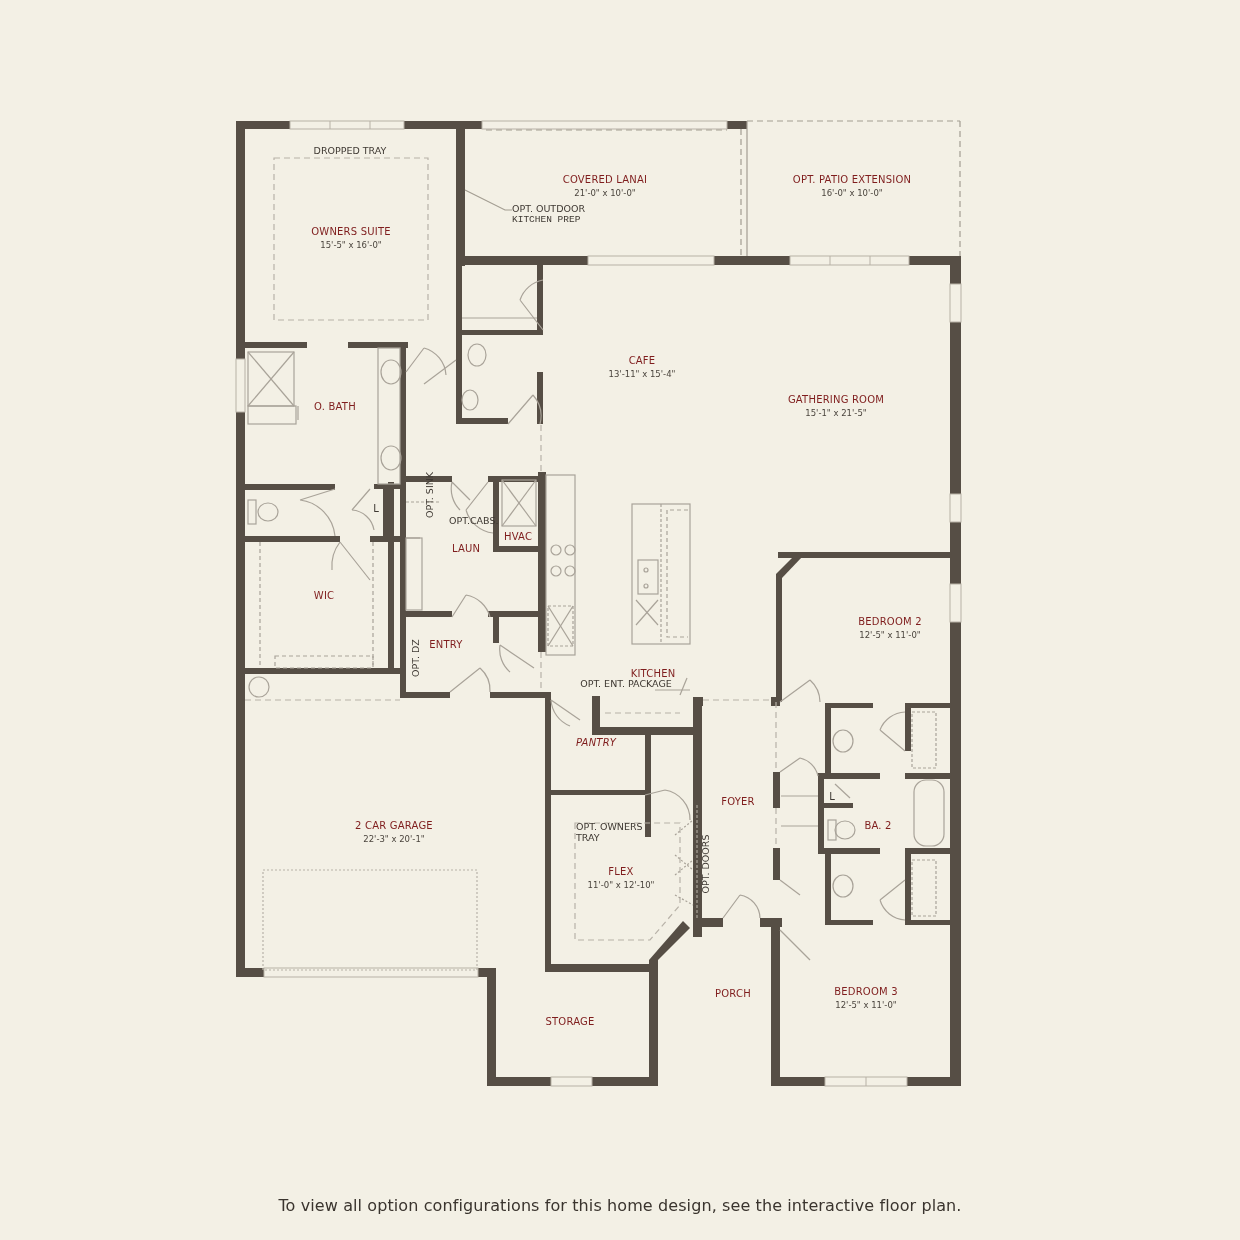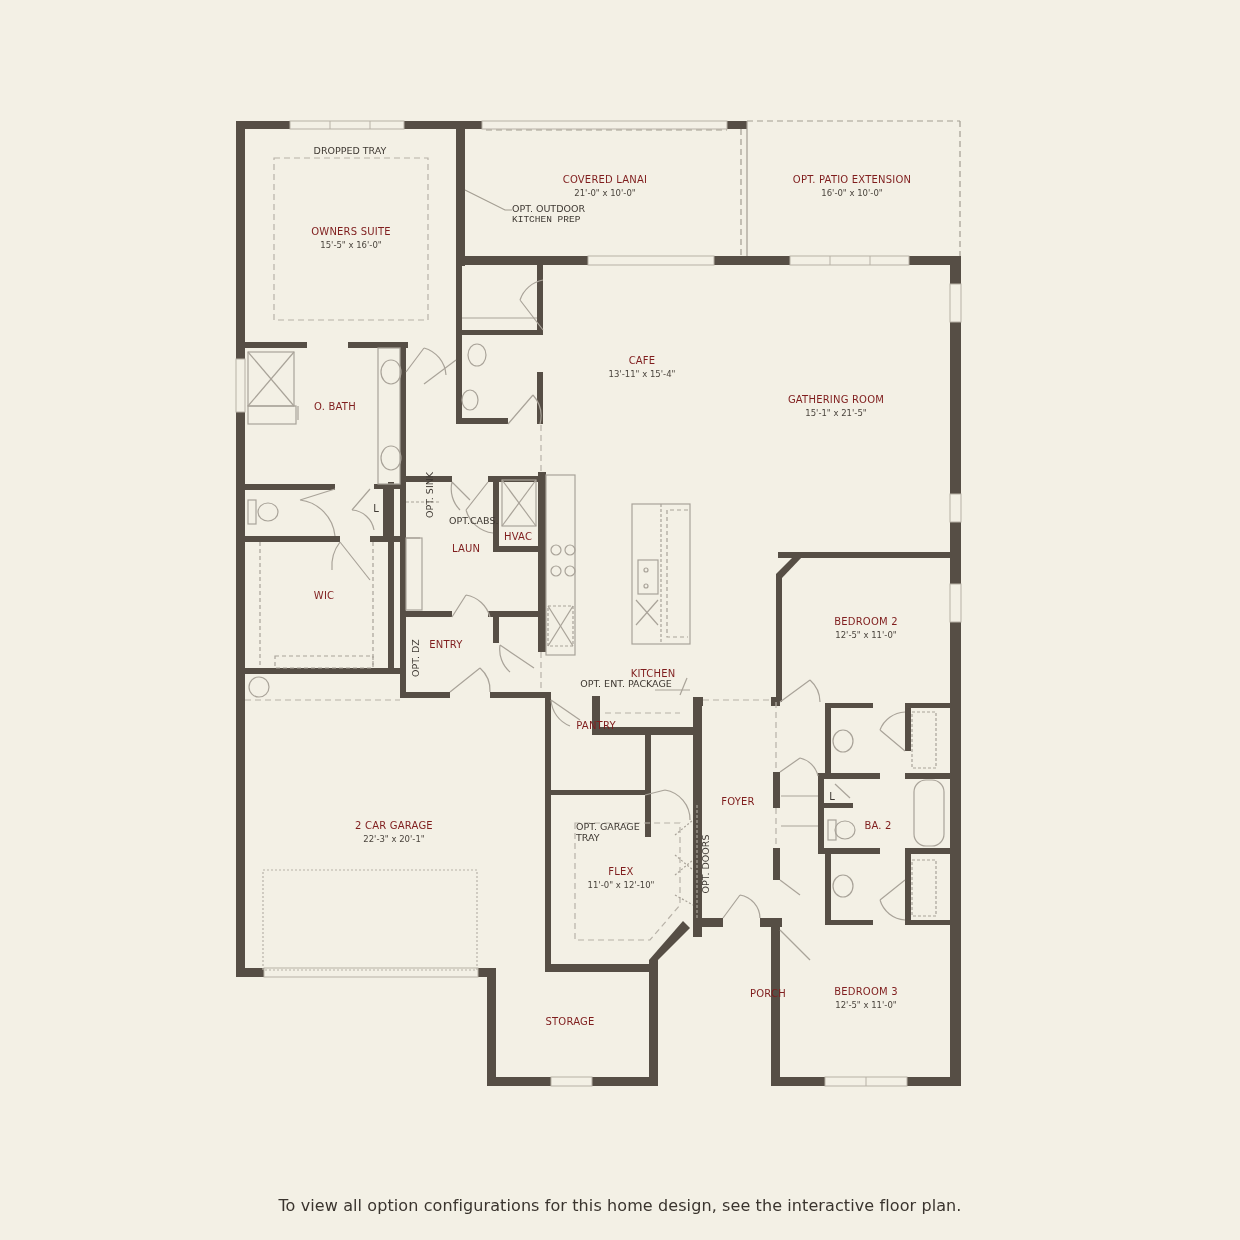--- a/index.html
+++ b/index.html
@@ -299,57 +299,57 @@
 <div class="lbl vert" style="left:414px;top:658px;"><span class="tiny">OPT. DZ</span></div>
 <div class="lbl" style="left:446px;top:645px;">
     <span class="room-name">ENTRY</span>
   </div>
 
 <div class="lbl" style="left:653px;top:668px;margin-top:6px;">
     <span class="room-name">KITCHEN</span>
   </div>
 <div class="lbl" style="left:626px;top:682px;"><span class="tiny">OPT. ENT. PACKAGE</span></div>
 
-<div class="lbl" style="left:596px;top:726px;">
+<div class="lbl" style="left:596px;top:743px;font-style:italic;">
     <span class="room-name">PANTRY</span>
   </div>
 
-<div class="lbl" style="left:866px;top:628px;">
+<div class="lbl" style="left:890px;top:628px;">
   <span class="room-name">BEDROOM 2</span>
   <span class="room-dim">12'-5" x 11'-0"</span>
 </div>
 
 <div class="lbl" style="left:832px;top:795px;"><span class="small">L</span></div>
 <div class="lbl" style="left:878px;top:826px;">
     <span class="room-name">BA. 2</span>
   </div>
 
 <div class="lbl" style="left:738px;top:802px;">
     <span class="room-name">FOYER</span>
   </div>
 
 <div class="lbl left" style="left:576px;top:833px;">
-  <span class="tiny" style="display:block;">OPT. GARAGE</span>
+  <span class="tiny" style="display:block;">OPT. OWNERS</span>
   <span class="tiny" style="display:block;">TRAY</span>
 </div>
 <div class="lbl" style="left:621px;top:878px;">
   <span class="room-name">FLEX</span>
   <span class="room-dim">11'-0" x 12'-10"</span>
 </div>
 <div class="lbl vert" style="left:704px;top:864px;"><span class="tiny">OPT. DOORS</span></div>
 
 <div class="lbl" style="left:394px;top:832px;">
   <span class="room-name">2 CAR GARAGE</span>
   <span class="room-dim">22'-3" x 20'-1"</span>
 </div>
 
 <div class="lbl" style="left:570px;top:1022px;">
     <span class="room-name">STORAGE</span>
   </div>
-<div class="lbl" style="left:768px;top:994px;text-align:center;">
+<div class="lbl" style="left:733px;top:994px;text-align:center;">
     <span class="room-name">PORCH</span>
   </div>
 
 <div class="lbl" style="left:866px;top:998px;">
   <span class="room-name">BEDROOM 3</span>
   <span class="room-dim">12'-5" x 11'-0"</span>
 </div>
 
 <div class="footer">To view all option configurations for this home design, see the interactive floor plan.</div>
 

